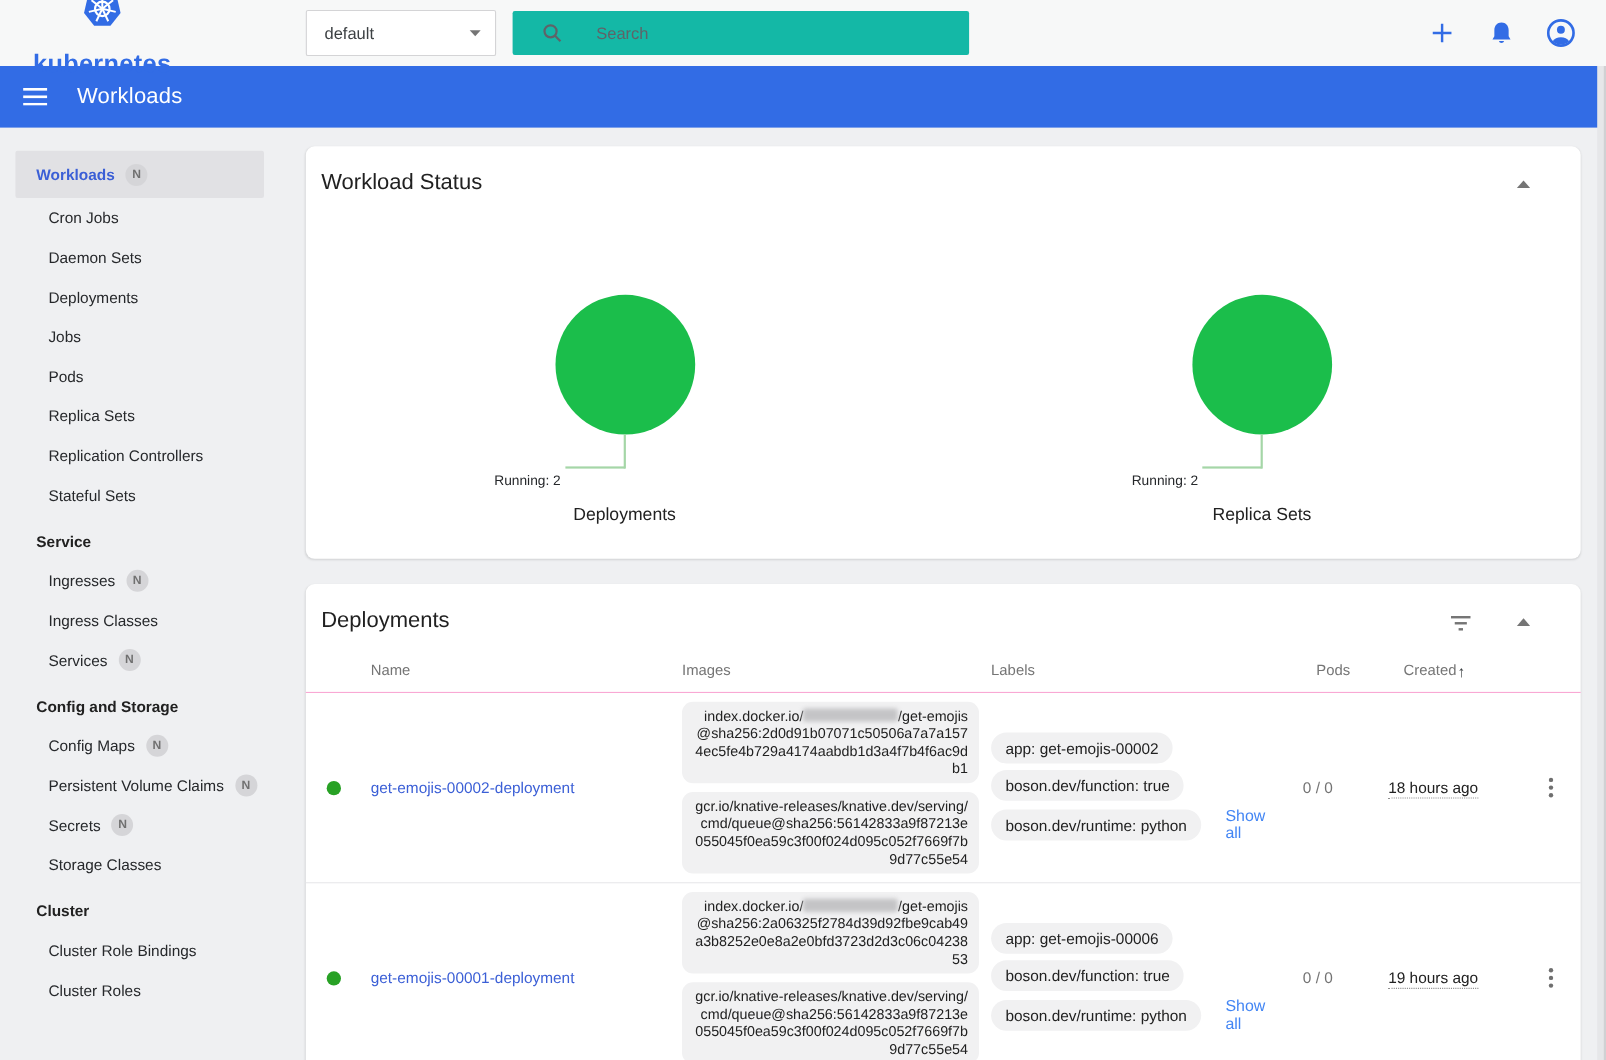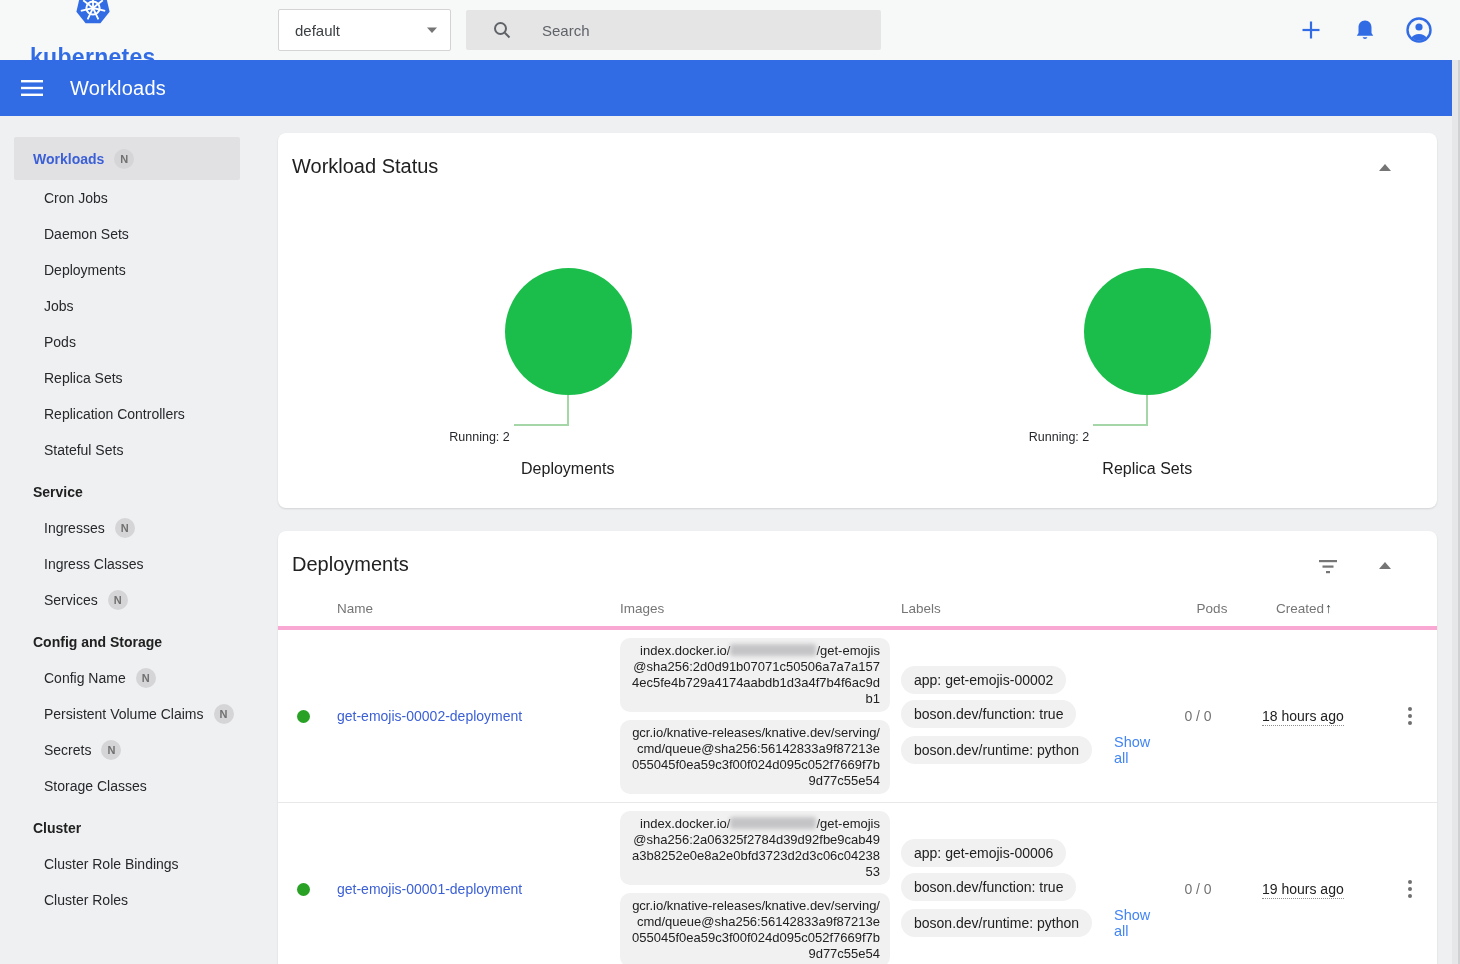--- a/index.html
+++ b/index.html
@@ -13,21 +13,21 @@
   .brand { display:flex; align-items:center; gap:18px; margin-left:30px; cursor:pointer;flex-direction:column; }
   .brand-name { color:#326ce5; font-size:23px; font-weight:700; letter-spacing:.3px; }
   .ns-select {
     position:absolute; left:278px; top:9px; width:173px; height:42px;
     background:#fff; border:1px solid #d4d4d6; border-radius:2px;
     display:flex; align-items:center; justify-content:space-between;
     padding:0 12px 0 16px; font-size:15px; color:#3c4043; cursor:pointer;
   }
   .search-bar {
     position:absolute; left:466px; top:10px; width:415px; height:40px;
-    background:#e5e5e5; border-radius:2px; display:flex; align-items:center; padding-left:26px;
+    background:#14b8a6; border-radius:2px; display:flex; align-items:center; padding-left:26px;
   }
   .search-bar input {
     border:none; background:transparent; outline:none; font-size:15px;
     font-family:inherit; color:#3c4043; margin-left:30px; width:300px;
   }
   .search-bar input::placeholder { color:#5f6368; }
   .top-actions { position:absolute; right:28px; top:0; height:60px; display:flex; align-items:center; gap:28px; }
   .icon-btn { background:none; border:none; cursor:pointer; width:26px; height:26px; display:flex; align-items:center; justify-content:center; padding:0; }
   
   .appbar { height:56px; background:#326ce5; display:flex; align-items:center; }
@@ -56,21 +56,21 @@
   .tri-up { width:0; height:0; border-left:6px solid transparent; border-right:6px solid transparent; border-bottom:7px solid #757575; }
   
   .charts { display:flex; margin-top:90px; height:240px; }
   .chart { flex:1; position:relative; }
   .pie { position:absolute; top:0; left:50%; margin-left:-63px; width:127px; height:127px; border-radius:50%; background:#1bbe4b; }
   .conn-v { position:absolute; top:127px; left:50%; margin-left:-1px; width:2px; height:31px; background:#a5d6a7; }
   .conn-h { position:absolute; top:156px; left:calc(50% - 54px); width:54px; height:2px; background:#a5d6a7; }
   .chart-label { position:absolute; top:150px; right:calc(50% + 58px); font-size:12.5px; color:#26282b; white-space:nowrap;margin-top:12px; }
   .chart-caption { position:absolute; top:192px; width:100%; text-align:center; font-size:16px; color:#212121; }
   
-  .thead { display:flex; align-items:center; height:40px; margin-top:14px; border-bottom:4px solid #f9a8d4; font-size:13.5px; color:#757575; }
+  .thead { display:flex; align-items:center; height:40px; margin-top:14px; border-bottom:1px solid #f9a8d4; font-size:13.5px; color:#757575; }
   .trow { display:flex; align-items:center; min-height:157px; padding:8px 0; }
   .trow + .trow { border-top:1px solid #e8e8ea; }
   .c-status { width:59px; display:flex; justify-content:flex-start; padding-left:19px; }
   .c-name { width:283px; font-size:14px; }
   .c-name a { color:#3b5fd6; text-decoration:none; cursor:pointer; }
   .c-images { width:281px; }
   .c-labels { width:262px; display:flex; flex-direction:column; align-items:flex-start; gap:6px; }
   .c-pods { width:70px; text-align:center; font-size:14px; color:#737373; }
   .c-created { width:150px; padding-left:29px; font-size:14px; }
   .c-menu { flex:1; display:flex; justify-content:center; }
@@ -209,21 +209,21 @@
       <span>Ingress Classes</span>
     </div>
     <div class="sb-item">
       <span>Services</span>
       <span class="nbadge">N</span>
     </div>
     <div class="sb-header">
       <span>Config and Storage</span>
     </div>
     <div class="sb-item">
-      <span>Config Name</span>
+      <span>Config Maps</span>
       <span class="nbadge">N</span>
     </div>
     <div class="sb-item">
       <span>Persistent Volume Claims</span>
       <span class="nbadge">N</span>
     </div>
     <div class="sb-item">
       <span>Secrets</span>
       <span class="nbadge">N</span>
     </div>

